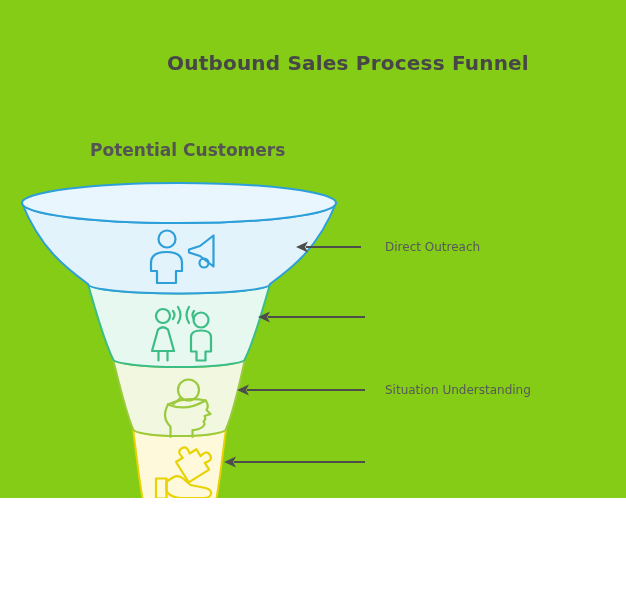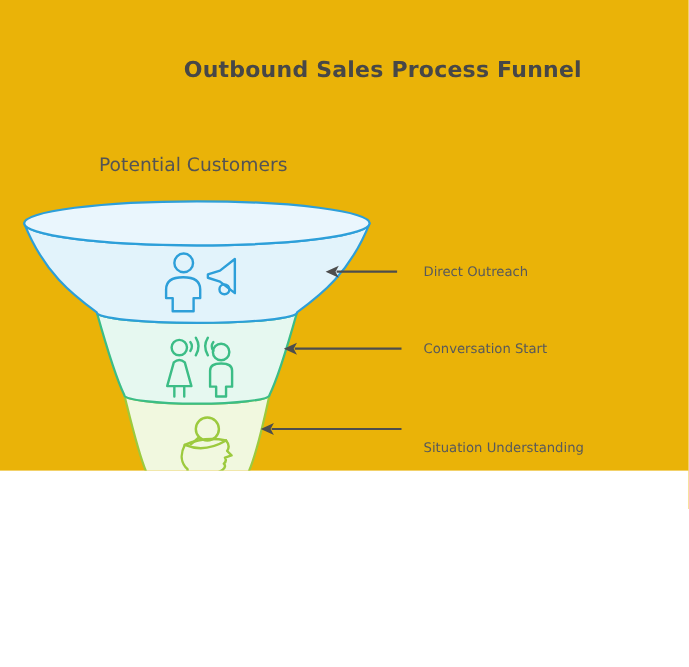--- a/index.html
+++ b/index.html
@@ -1,53 +1,52 @@
 <!DOCTYPE html>
 <html><head>
 <meta charset="utf-8">
 <style>
   html,body{margin:0;padding:0;}
   body{background:#ffffff;}
   .canvas{
     position:relative;
-    width:626px;height:428px;
-    background:#eab308;
+    width:626px;height:498px;
+    background:#84cc16;
     overflow:hidden;
     font-family:"DejaVu Sans","Liberation Sans",sans-serif;
-    text-align:center;
   }
   .canvas svg{position:absolute;left:0;top:0;}
   .page-title{
     position:absolute;
     left:348px;top:51px;
     transform:translateX(-50%);
     white-space:nowrap;
     font-size:20px;font-weight:700;
     color:#474747;
     letter-spacing:.2px;
   }
   .funnel-label{
     position:absolute;
     white-space:nowrap;
-    font-size:17px;font-weight:400;
+    font-size:17px;font-weight:700;
     color:#545454;
   }
   .funnel-label.top{left:90px;top:140px;}
   .funnel-label.bottom{left:78px;top:536px;}
   .stage-label{
     position:absolute;
     left:385px;
     transform:translateY(-50%);
     white-space:nowrap;
     font-size:12px;font-weight:500;
     color:#58595b;
   }
   .stage-label.s0{top:247px;}
   .stage-label.s1{top:317px;}
-  .stage-label.s2{top:390px;margin-top:17px;}
+  .stage-label.s2{top:390px;}
   .stage-label.s3{top:462px;}
 </style>
 </head>
 <body>
 
 <div class="canvas">
 
   <svg width="626" height="606" viewBox="0 0 626 606">
 
     <g fill="none" stroke-width="2" stroke-linejoin="round">
@@ -112,16 +111,15 @@
         <polygon points="224,462 236,456.5 233,462 236,467.5" stroke="none"></polygon>
       </g>
     </g>
   </svg>
 
   <div class="page-title">Outbound Sales Process Funnel</div>
 
   <div class="funnel-label top">Potential Customers</div>
 
   <div class="stage-label s0">Direct Outreach</div>
-  <div class="stage-label s1">Conversation Start</div>
   <div class="stage-label s2">Situation Understanding</div>
 
 </div>
 
 </body></html>

